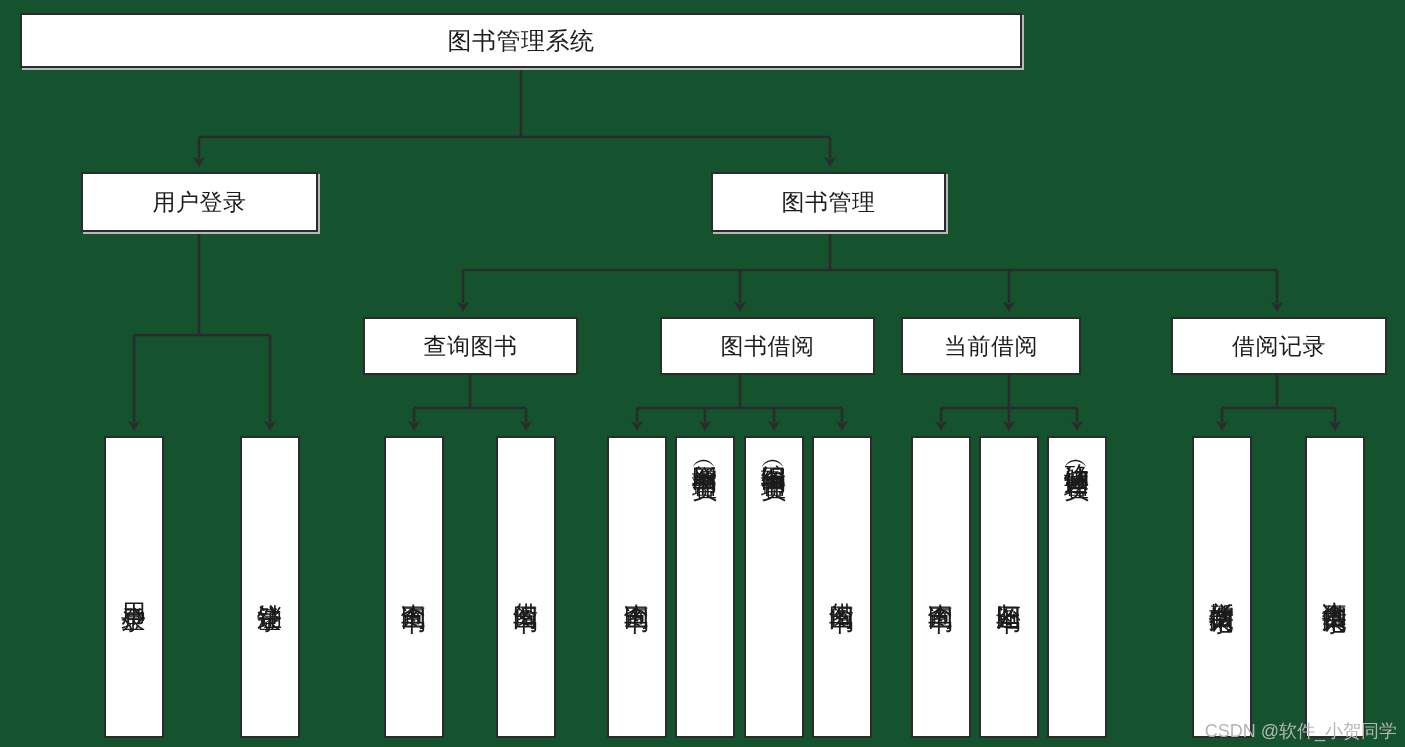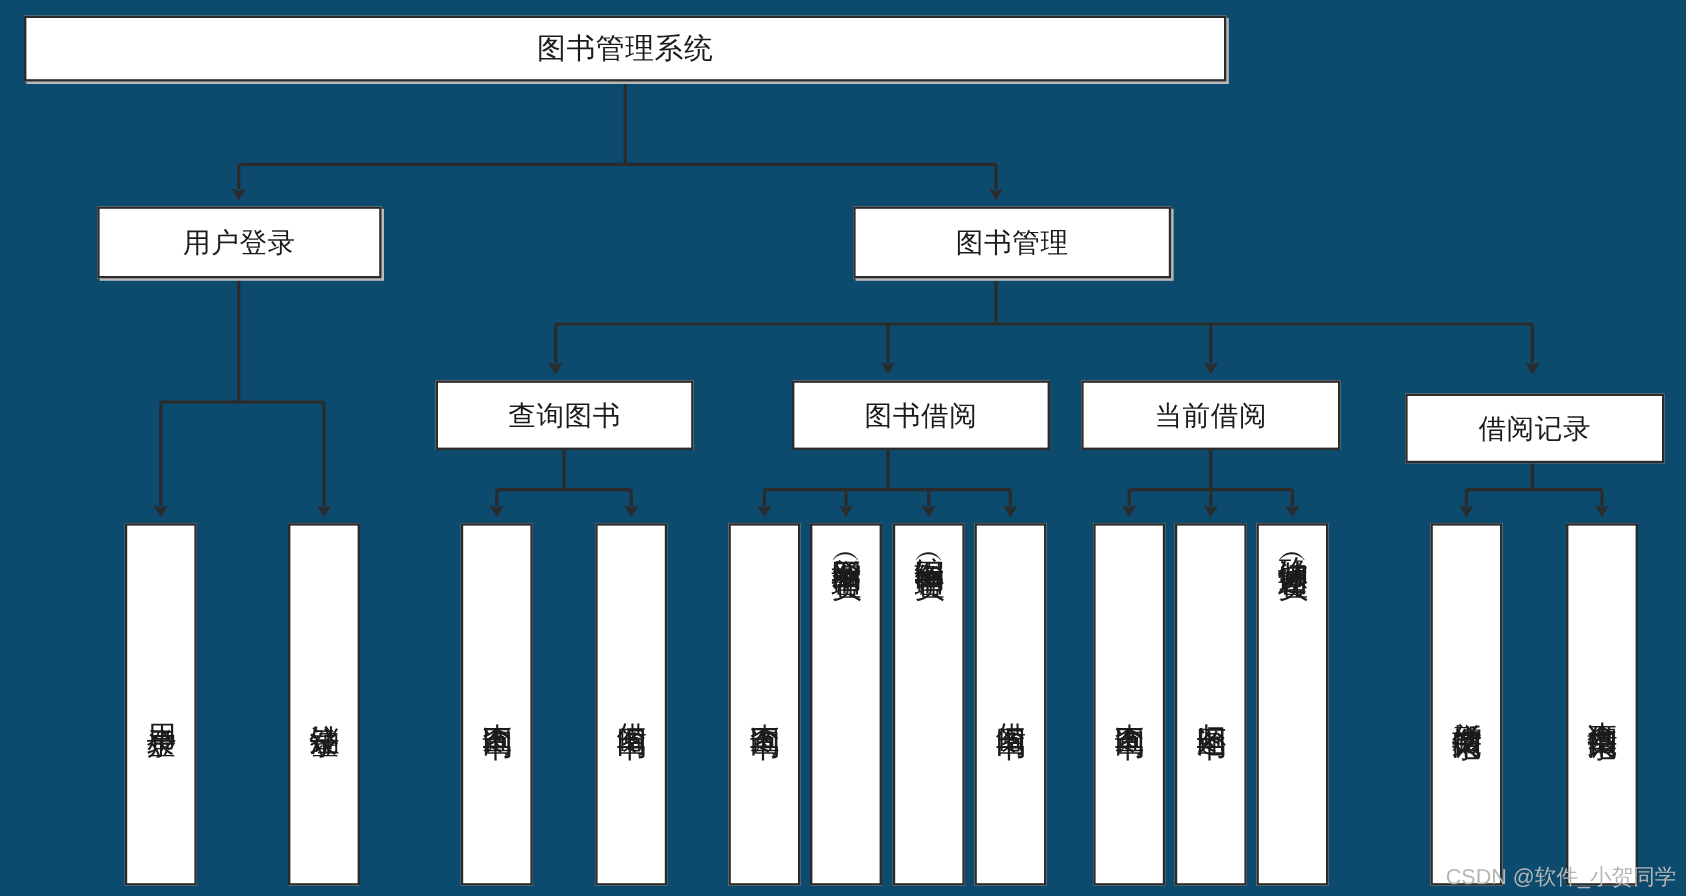--- a/index.html
+++ b/index.html
@@ -1,21 +1,21 @@
 <!DOCTYPE html>
 <html><head>
 <meta charset="utf-8">
 <style>
   html,body{margin:0;padding:0;background:#ffffff;}
   body{
     width:1405px;height:747px;
     font-family:"Liberation Sans","DejaVu Sans",sans-serif;
     overflow:hidden;
   }
-  #stage{position:relative;width:1405px;height:747px;background:#0c4a6e;}
+  #stage{position:relative;width:1405px;height:747px;background:#14532d;}
   svg#wires{position:absolute;left:0;top:0;width:1405px;height:747px;}
 
   .node{
     position:absolute;
     box-sizing:border-box;
     background:#ffffff;
     border:2px solid #2b2b2b;
     display:flex;
     align-items:center;
     justify-content:center;
@@ -118,37 +118,37 @@
   </svg>
 
   <div class="node h root shadowed" style="left:20px;top:13px;width:1002px;height:55px;">
     <span class="label">图书管理系统</span>
   </div>
 
   <div class="node h shadowed" style="left:81px;top:172px;width:237px;height:60px;">
     <span class="label">用户登录</span>
   </div>
 
-  <div class="node h shadowed" style="left:711px;top:172px;width:265px;height:60px;">
+  <div class="node h shadowed" style="left:711px;top:172px;width:235px;height:60px;">
     <span class="label">图书管理</span>
   </div>
 
   <div class="node h" style="left:363px;top:317px;width:215px;height:58px;">
     <span class="label">查询图书</span>
   </div>
 
   <div class="node h" style="left:632px;top:317px;width:215px;height:58px;margin-left:28px;">
     <span class="label">图书借阅</span>
   </div>
 
-  <div class="node h" style="left:901px;top:317px;width:216px;height:58px;">
+  <div class="node h" style="left:901px;top:317px;width:180px;height:58px;">
     <span class="label">当前借阅</span>
   </div>
 
-  <div class="node h" style="left:1171px;top:317px;width:216px;height:58px;margin-top:11px;">
+  <div class="node h" style="left:1171px;top:317px;width:216px;height:58px;">
     <span class="label">借阅记录</span>
   </div>
 
   <div class="node v mid" style="left:104px;top:436px;width:60px;height:302px;">
     <span class="label">用户登录</span>
   </div>
 
   <div class="node v mid" style="left:240px;top:436px;width:60px;height:302px;">
     <span class="label">注销登录</span>
   </div>

